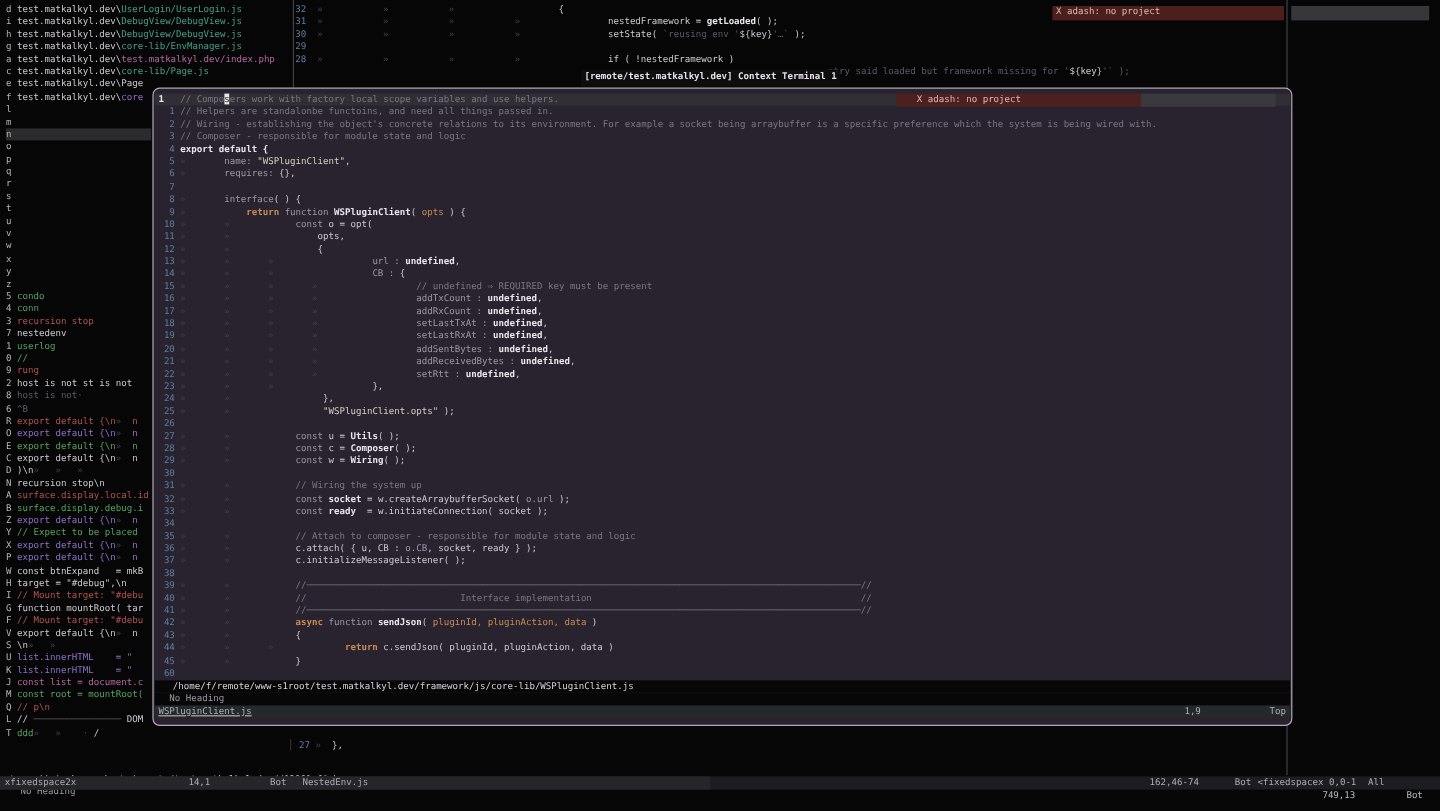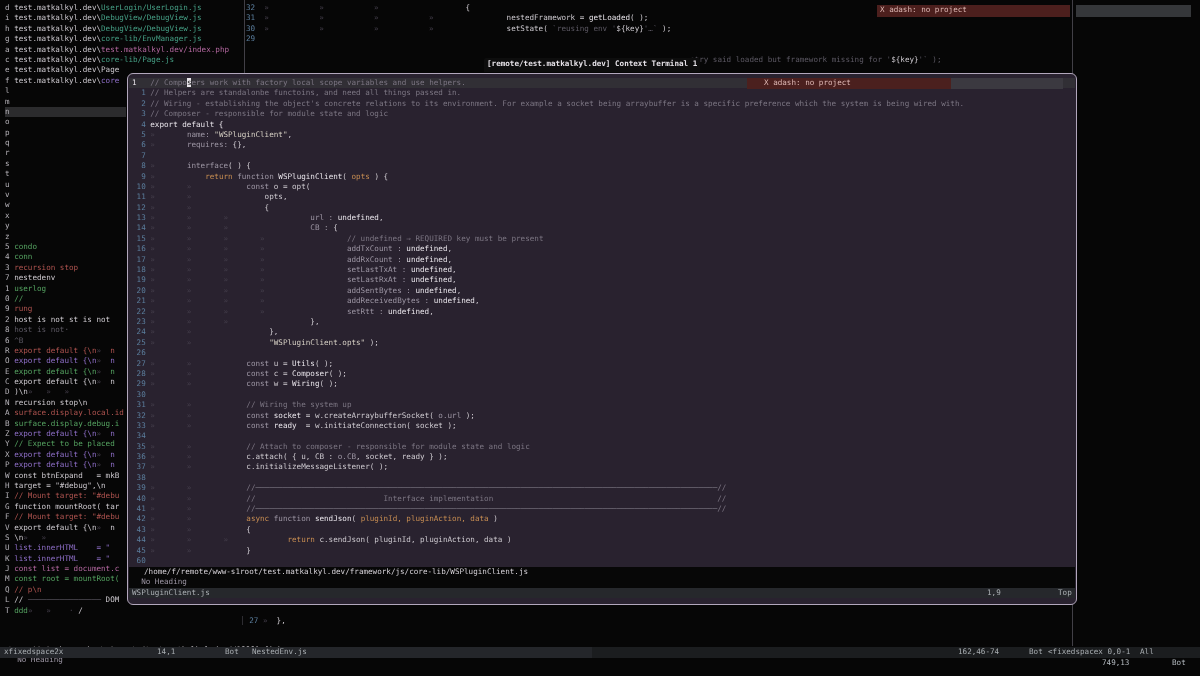--- a/index.html
+++ b/index.html
@@ -17,41 +17,41 @@
   .c-blue{color:#5b7e9d}
   .c-amber{color:#c78d52}
   .c-str{color:#d6d0c4}
   .c-teal{color:#46a086}
   .c-green{color:#55a361}
   .c-red{color:#b05450}
   .c-pink{color:#b468a0}
   .c-purple{color:#8f6fc9}
   .c-mark{color:#b6b3b9}
   .c-sep{color:#4a4850}
-  .b{font-weight:normal}
+  .b{font-weight:bold}
   .cur{background:#e8e4ea;color:#1c1c1c;}
   #sidebar{position:absolute;left:5px;top:3px;}
   #sidebar .row.hl{background:#2b2b2d;width:121px;}
   #bgwin{position:absolute;left:246px;top:3px;}
   #float-title{position:absolute;left:484px;top:58px;height:13px;background:#0d0d0d;color:#e6e2e8;
      font-weight:bold;padding:1px 3px 0 3px;white-space:pre;z-index:5;border-radius:2px 2px 0 0;}
   #line27-rest{position:absolute;left:690px;top:55px;}
   #notif-top{position:absolute;left:877px;top:5px;width:193px;height:12px;background:#4c1f1d;color:#dfb9b5;white-space:pre;padding-left:3px;box-sizing:border-box;}
   #rightbar{position:absolute;left:1076px;top:5px;width:115px;height:12px;background:#35373a;}
   .vsep{position:absolute;width:1px;background:#413f46;}
   #floatwin{position:absolute;left:127px;top:73px;width:948px;height:530px;background:#29222f;
      border:1px solid #b2a7bc;border-radius:6px;z-index:10;overflow:hidden;}
   #float-cursorline{position:absolute;left:1px;top:4px;width:946px;height:10.4px;background:#312f35;}
   #float-notif{position:absolute;left:619px;top:4px;width:204px;height:11px;background:#4b201e;color:#dfb9b5;white-space:pre;padding-left:17px;box-sizing:border-box;z-index:3;}
   #float-notif-gray{position:absolute;left:823px;top:4px;width:112px;height:11px;background:#3b3940;z-index:3;}
   #float-lines{position:absolute;left:4px;top:4px;z-index:2;}
   #float-path{position:absolute;left:1px;top:493px;width:946px;height:10.4px;background:#070707;color:#d6d2d8;white-space:pre;padding-left:15px;box-sizing:border-box;}
   #float-winbar{position:absolute;left:1px;top:503.4px;width:946px;height:10.4px;background:#070707;color:#9d96a4;white-space:pre;padding-left:3px;box-sizing:border-box;}
   #float-status{position:absolute;left:1px;top:513.8px;width:946px;height:10.6px;background:#26282c;color:#abb0b4;}
-  #float-status .f-file{position:absolute;left:3px;}
+  #float-status .f-file{position:absolute;left:3px;text-decoration:underline;}
   #float-status .f-ruler{position:absolute;left:858px;}
   #float-status .f-pos{position:absolute;left:929px;}
   #sliver{position:absolute;left:240px;top:616px;white-space:pre;}
   #termlines{position:absolute;left:8px;top:628px;}
   #termlines .t1{color:#d6d2d8;margin-top:17px;}
   #termlines .t2{color:#9d96a4;}
   #statusbar{position:absolute;left:0;top:647px;width:1200px;height:10.6px;background:#1b1d1f;color:#a8adb1;}
   #statusbar .lhalf{position:absolute;left:0;top:0;width:592px;height:100%;background:#24262a;}
   #statusbar span{position:absolute;top:0;white-space:pre;}
   .sb-lfile{left:4px}.sb-lruler{left:157px}.sb-lpos{left:225px}.sb-mfile{left:252px}
@@ -63,20 +63,21 @@
 </head>
 <body>
 
 <div class="screen">
 
   <div id="bgwin">
       <div class="row"><span class="c-blue">32  </span><span class="c-guide">»           »           »           </span><span class="c-guide">        </span><span class="c-fg">{</span></div>
       <div class="row"><span class="c-blue">31  </span><span class="c-guide">»           »           »           »           </span><span class="c-guide">     </span><span class="c-fg">nestedFramework = </span><span class="c-boldwhite b">getLoaded</span><span class="c-fg">( );</span></div>
       <div class="row"><span class="c-blue">30  </span><span class="c-guide">»           »           »           »           </span><span class="c-guide">     </span><span class="c-fg">setState( </span><span class="c-dim">`reusing env '</span><span class="c-fg">${key}</span><span class="c-dim">'…`</span><span class="c-fg"> );</span></div>
       <div class="row"><span class="c-blue">29  </span></div>
+      <div class="row"><span class="c-blue">28  </span><span class="c-guide">»           »           »           »           </span><span class="c-guide">     </span><span class="c-fg">if ( !nestedFramework )</span></div>
     </div>
 
   <span id="line27-rest" class="abs"><span class="c-dim">stry said loaded but framework missing for '</span><span class="c-fg">${key}</span><span class="c-dim">'` );</span></span>
 
   <div id="float-title">[remote/test.matkalkyl.dev] Context Terminal 1</div>
 
   <div id="sidebar">
       <div class="row"><span class="c-mark">d </span><span class="c-fg">test.matkalkyl.dev\</span><span class="c-teal">UserLogin/UserLogin.js</span></div>
       <div class="row"><span class="c-mark">i </span><span class="c-fg">test.matkalkyl.dev\</span><span class="c-teal">DebugView/DebugView.js</span></div>
       <div class="row"><span class="c-mark">h </span><span class="c-fg">test.matkalkyl.dev\</span><span class="c-teal">DebugView/DebugView.js</span></div>

